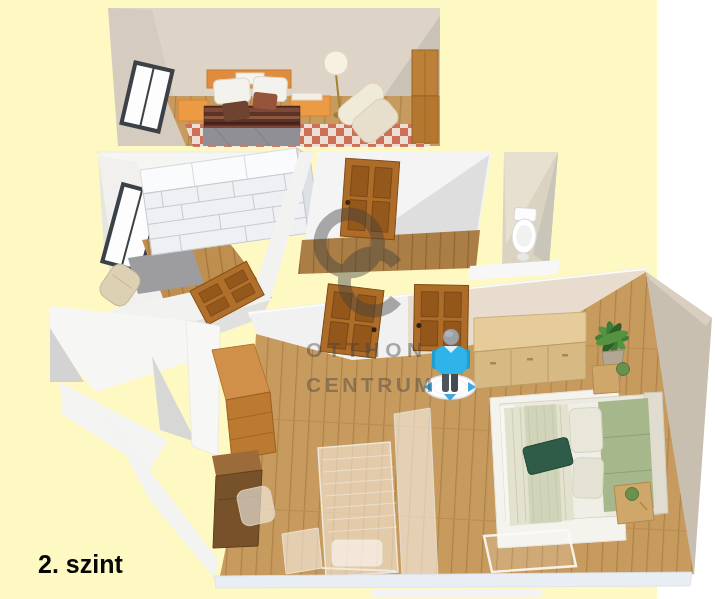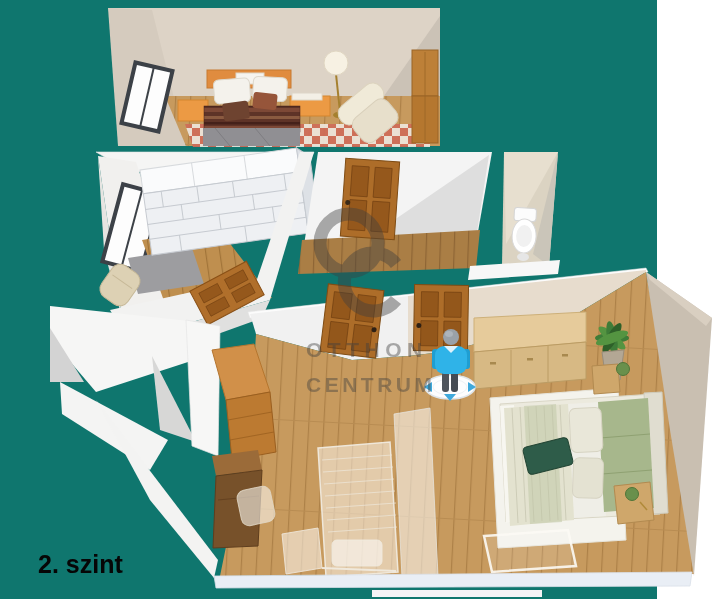--- a/index.html
+++ b/index.html
@@ -1,16 +1,16 @@
 <!DOCTYPE html>
 <html><head>
 <meta charset="utf-8">
 <style>
   html,body{margin:0;padding:0;background:#ffffff;width:715px;height:599px;overflow:hidden;}
-  #stage{position:relative;width:657px;height:599px;background:#0f766e;
+  #stage{position:relative;width:657px;height:599px;background:#fef9c3;
          font-family:"Liberation Sans","DejaVu Sans",sans-serif;}
   svg{display:block}
   text{font-family:"Liberation Sans","DejaVu Sans",sans-serif;}
   .floor-label{font-weight:bold;font-size:25px;fill:#060606;}
   .wm-text{font-weight:bold;font-size:21px;}
 </style>
 </head>
 <body>
 
 <div id="stage">

